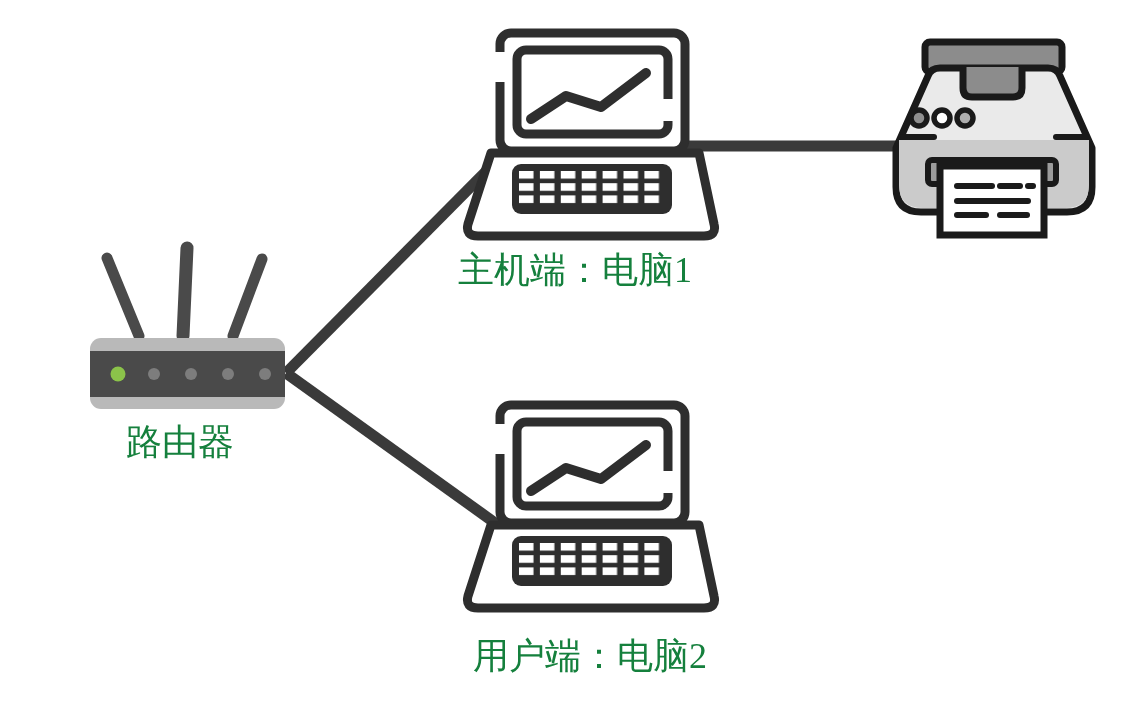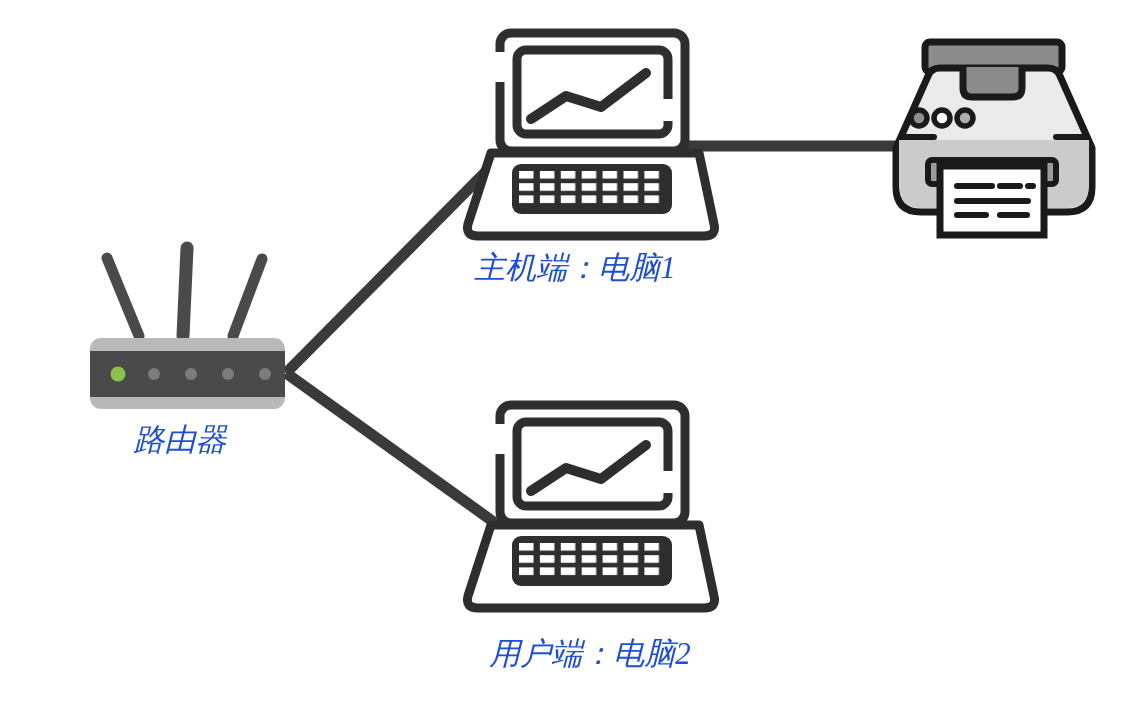--- a/index.html
+++ b/index.html
@@ -8,25 +8,24 @@
     width:1134px;height:709px;
     background:#ffffff;
     overflow:hidden;
     font-family:"Liberation Serif","DejaVu Serif",serif;
   }
   .canvas svg{position:absolute;left:0;top:0;}
   .node-label{
     position:absolute;
     transform:translateX(-50%);
     white-space:nowrap;
-    font-size:31px;
+    font-size:36px;
     line-height:1.1;
-    color:#1d4ed8;
+    color:#15803d;
     font-family:"Liberation Serif","DejaVu Serif",serif;
-    font-style:italic;
   }
 </style>
 </head>
 <body>
 
 <div class="canvas">
   <svg width="1134" height="709" viewBox="0 0 1134 709">
     <defs>
 
       <pattern id="kbkeys" patternUnits="userSpaceOnUse" x="519" y="171" width="20.9" height="12.2">

